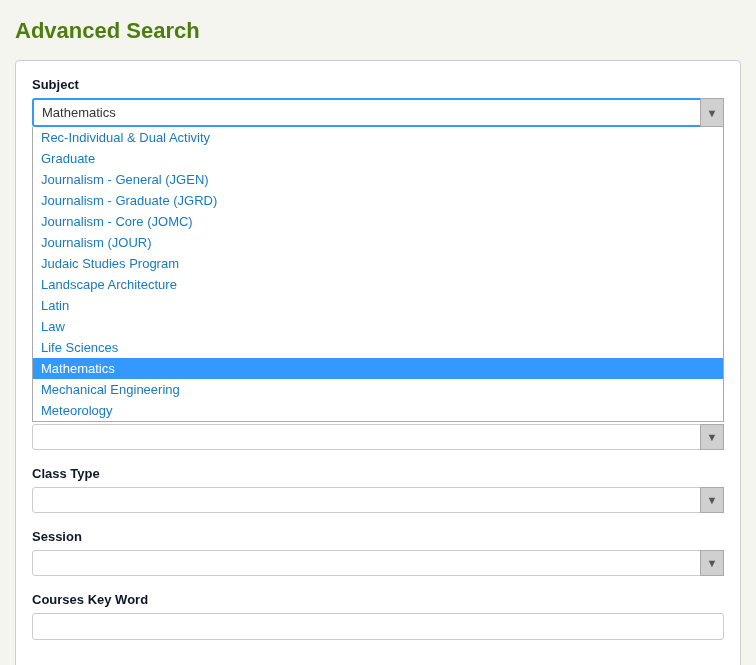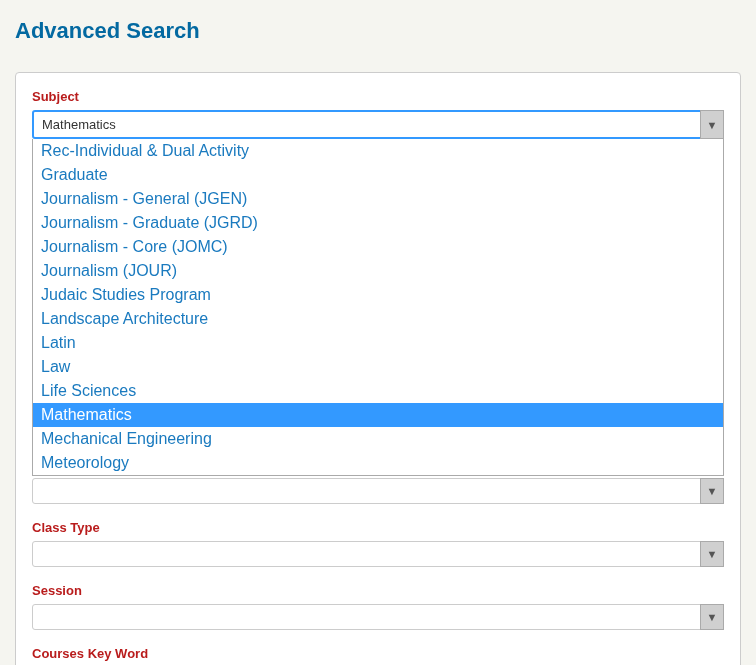--- a/index.html
+++ b/index.html
@@ -8,34 +8,34 @@
       font-family: Arial, sans-serif;
       font-size: 13px;
       color: #333;
       width: 756px;
       min-height: 665px;
       padding: 10px 15px;
     }
     h1 {
       font-size: 22px;
       font-weight: bold;
-      color: #0369a1;
-      margin-bottom: 28px;
+      color: #4d7c0f;
+      margin-bottom: 16px;
       margin-top: 8px;
     }
     .main-panel {
       background: #fff;
       border: 1px solid #ccc;
       border-radius: 4px;
       padding: 16px;
     }
     .field-label {
       font-size: 13px;
       font-weight: bold;
-      color: #b91c1c;
+      color: #0f172a;
       margin-bottom: 6px;
     }
     .field-section {
       margin-bottom: 16px;
     }
     .select-wrapper {
       position: relative;
       width: 100%;
     }
     .select-display {
@@ -70,21 +70,21 @@
       border-top: none;
       background: #fff;
       max-height: 340px;
       overflow-y: scroll;
       position: relative;
     }
     .dropdown-item {
       padding: 3px 8px;
       cursor: pointer;
       color: #1a7abf;
-      font-size: 16px;
+      font-size: 13px;
       white-space: nowrap;
     }
     .dropdown-item.selected {
       background: #3399ff;
       color: #fff;
     }
     .simple-select-wrapper {
       position: relative;
       width: 100%;
     }

